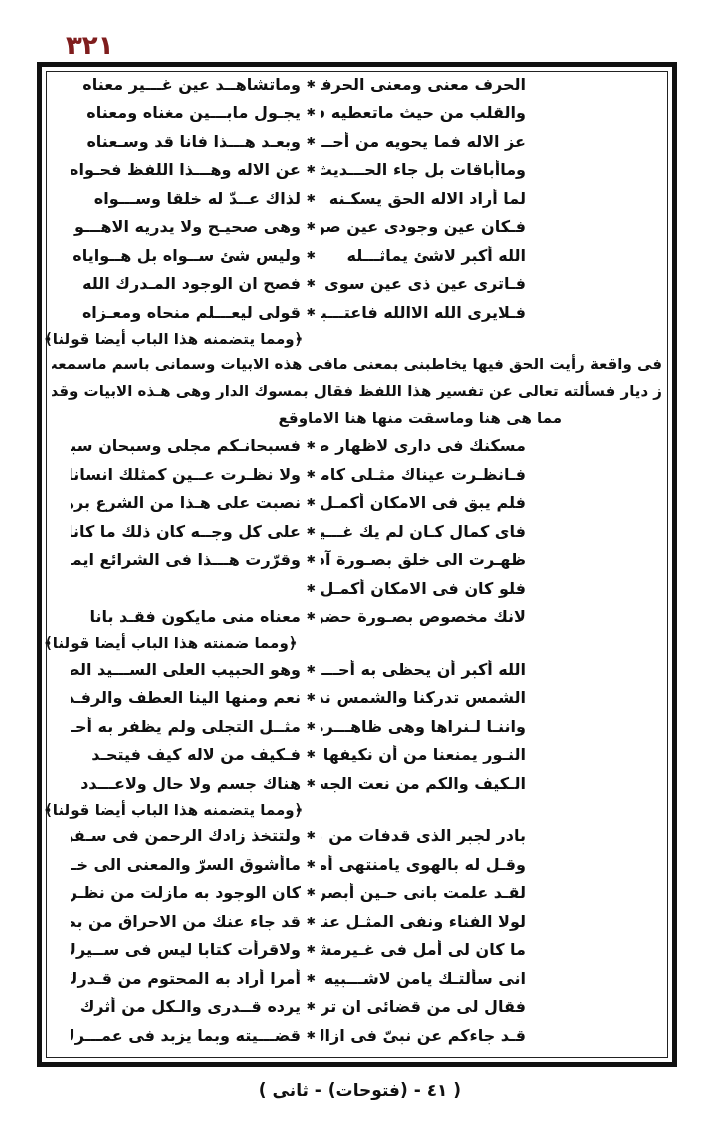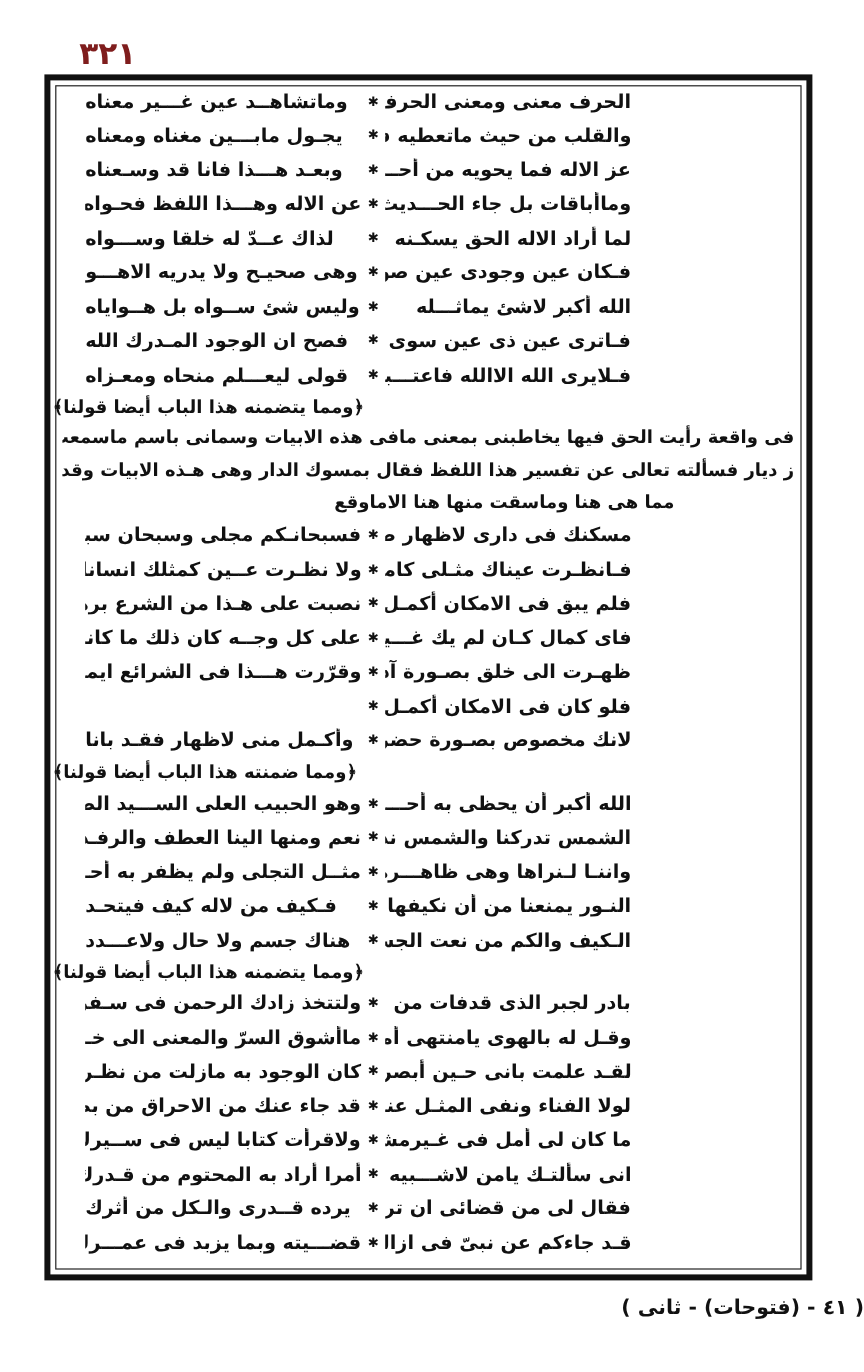--- a/index.html
+++ b/index.html
@@ -64,21 +64,21 @@
       text-align: right;
       overflow: hidden;
     }
     .sep {
       width: 20px;
       text-align: center;
       font-size: 11px;
     }
     .hemi-b {
       width: 230px;
-      text-align: left;
+      text-align: right;
       overflow: hidden;
     }
     .heading {
       text-align: left;
       height: 24px;
       line-height: 24px;
       font-size: 15px;
       white-space: nowrap;
     }
     .prose {
@@ -91,21 +91,21 @@
     .prose-line {
       white-space: nowrap;
       height: 27px;
       overflow: hidden;
     }
     .footer {
       position: absolute;
       top: 1080px;
       left: 0;
       width: 720px;
-      text-align: right;
+      text-align: center;
       direction: rtl;
       font-size: 17px;
       font-weight: bold;
     }
   </style>
 </head>
 <body>
 
 <div class="page-number">٣٢١</div>
 
@@ -195,21 +195,21 @@
         <span class="sep">✱</span>
         <span class="hemi-b">وقرّرت هـــذا فى الشرائع ايمانا</span>
       </div>
     <div class="verse">
         <span class="hemi-a">فلو كان فى الامكان أكمـل منكم</span>
         <span class="sep">✱</span>
       </div>
     <div class="verse">
         <span class="hemi-a">لانك مخصوص بصـورة حضرتى</span>
         <span class="sep">✱</span>
-        <span class="hemi-b">وأكـمل منى لاظهار فقـد بانا</span>
+        <span class="hemi-b">معناه منى مايكون فقـد بانا</span>
       </div>
   </div>
 
   <div class="heading">﴿ومما ضمنته هذا الباب أيضا قولنا﴾</div>
   <div>
     <div class="verse">
         <span class="hemi-a">الله أكبر أن يحظى به أحـــد</span>
         <span class="sep">✱</span>
         <span class="hemi-b">وهو الحبيب العلى الســـيد الصمد</span>
       </div>

